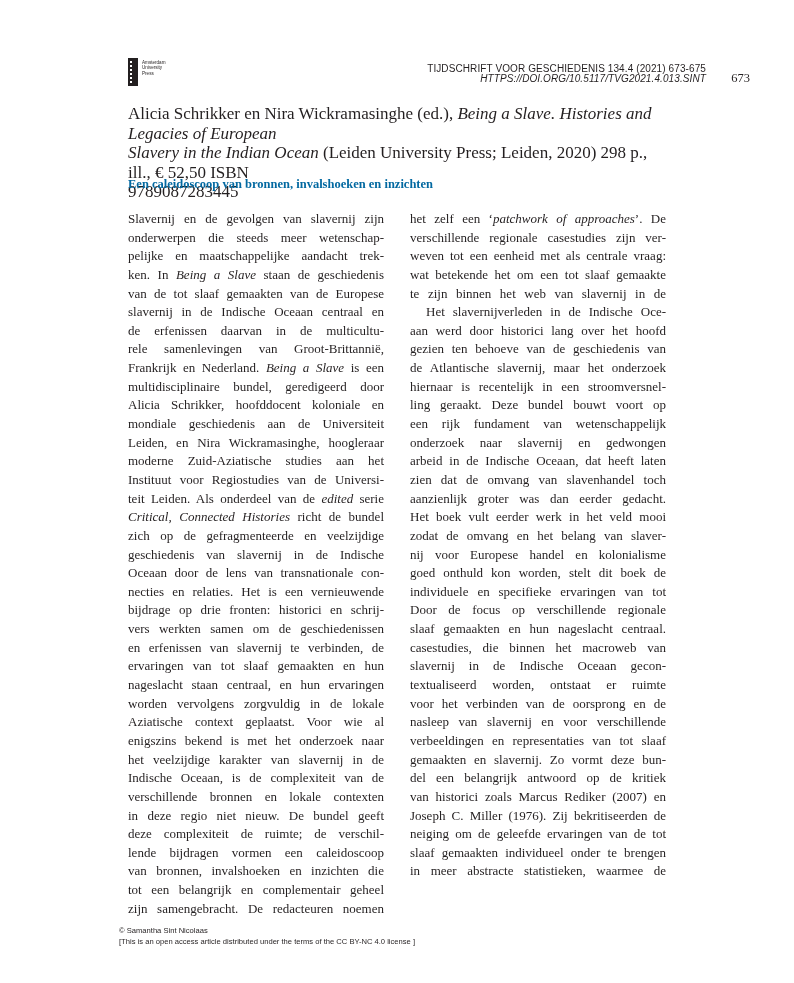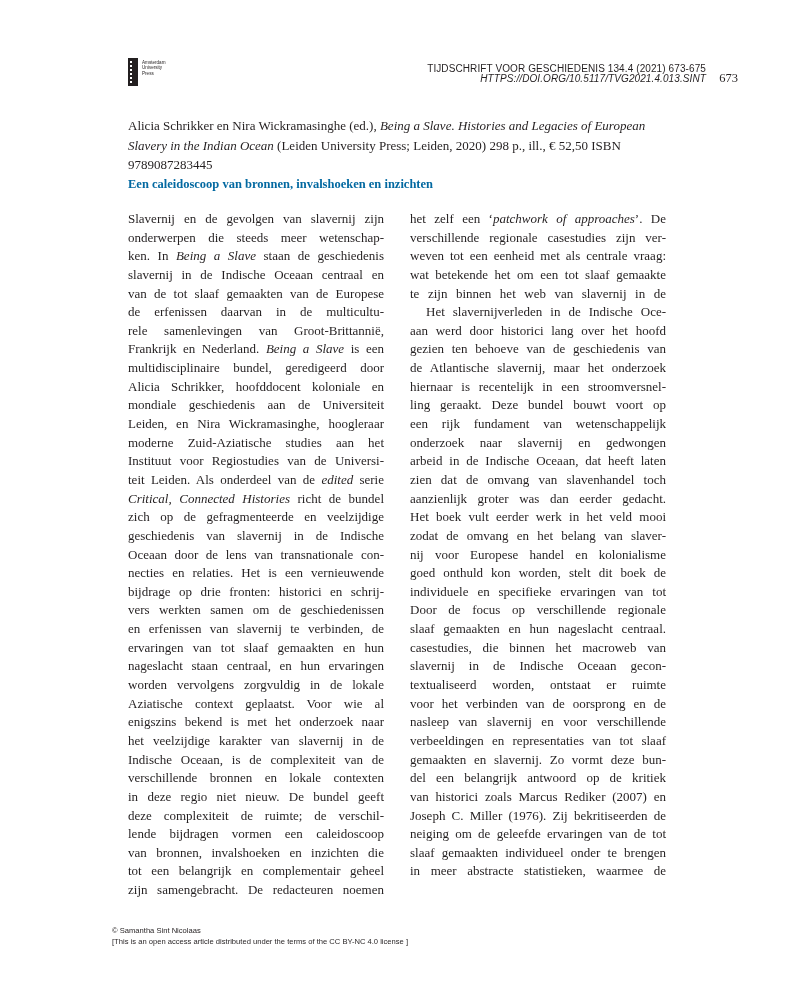--- a/index.html
+++ b/index.html
@@ -3,31 +3,31 @@
   <meta charset="utf-8">
   <style>
     html, body { margin: 0; padding: 0; background: #ffffff; }
     body { width: 794px; height: 983px; position: relative; overflow: hidden; color: #231f20; }
     .logo { position: absolute; left: 128px; top: 58px; display: flex; align-items: flex-start; }
     .logo-mark { width: 10px; height: 28px; background: #231f20; position: relative; }
     .logo-mark::before { content: ""; position: absolute; left: 2px; top: 3px; width: 2px; height: 2px; background: #fff; box-shadow: 0 4px 0 #fff, 0 8px 0 #fff, 0 12px 0 #fff, 0 16px 0 #fff, 0 20px 0 #fff; }
     .logo-text { margin-left: 4px; font-family: "Liberation Sans", sans-serif; font-size: 4.6px; line-height: 5.4px; color: #231f20; margin-top: 2px; }
     .journal { position: absolute; right: 88px; top: 64px; text-align: right; font-family: "Liberation Sans", sans-serif; font-size: 10px; line-height: 10px; color: #231f20; letter-spacing: 0.1px; }
     .journal .doi { font-style: italic; }
-    .page-num { position: absolute; right: 56px; top: 71px; font-family: "Liberation Serif", serif; font-size: 12.5px; color: #231f20; }
-    .citation { position: absolute; left: 128px; top: 104px; width: 540px; font-family: "Liberation Serif", serif; font-size: 13px; line-height: 19.6px; color: #231f20; margin-top: 12px; }
+    .page-num { position: absolute; right: 44px; top: 71px; font-family: "Liberation Serif", serif; font-size: 12.5px; color: #231f20; }
+    .citation { position: absolute; left: 128px; top: 104px; width: 540px; font-family: "Liberation Serif", serif; font-size: 17px; line-height: 19.6px; color: #231f20; }
     .citation i { font-style: italic; }
     .section-title { position: absolute; left: 128px; top: 177px; font-family: "Liberation Serif", serif; font-weight: bold; font-size: 12.5px; color: #0369a1; }
     .col { position: absolute; top: 210px; width: 256px; font-family: "Liberation Serif", serif; font-size: 13px; line-height: 18.65px; color: #231f20; text-align: justify; }
     .col.left { left: 128px; }
     .col.right { left: 410px; }
     .line { display: block; white-space: nowrap; text-align-last: justify; height: 18.65px; }
     .line.last { text-align-last: left; }
     .indent { padding-left: 16px; }
-    .footer { position: absolute; left: 112px; top: 925px; font-family: "Liberation Sans", sans-serif; font-size: 7.6px; line-height: 11px; color: #231f20; }
+    .footer { position: absolute; left: 119px; top: 925px; font-family: "Liberation Sans", sans-serif; font-size: 7.6px; line-height: 11px; color: #231f20; }
   </style>
 </head>
 <body>
 
 <div class="logo">
   <div class="logo-mark"></div>
   <div class="logo-text">
     <div>Amsterdam</div>
     <div>University</div>
     <div>Press</div>
@@ -45,23 +45,24 @@
   <span>Alicia Schrikker en Nira Wickramasinghe (ed.), </span><i>Being a Slave. Histories and Legacies of European</i><br>
   <i>Slavery in the Indian Ocean</i><span> (Leiden University Press; Leiden, 2020) 298 p., ill., € 52,50 ISBN</span><br>
   <span>9789087283445</span>
 </div>
 
 <div class="section-title">Een caleidoscoop van bronnen, invalshoeken en inzichten</div>
 
 <div class="col left" id="colL">
     <span class="line"><span>Slavernij en de gevolgen van slavernij zijn</span></span>
     <span class="line"><span>onderwerpen die steeds meer wetenschap-</span></span>
+    <span class="line"><span>pelijke en maatschappelijke aandacht trek-</span></span>
     <span class="line"><span>ken. In </span><i>Being a Slave</i><span> staan de geschiedenis</span></span>
+    <span class="line"><span>van de tot slaaf gemaakten van de Europese</span></span>
     <span class="line"><span>slavernij in de Indische Oceaan centraal en</span></span>
-    <span class="line"><span>van de tot slaaf gemaakten van de Europese</span></span>
     <span class="line"><span>de erfenissen daarvan in de multicultu-</span></span>
     <span class="line"><span>rele samenlevingen van Groot-Brittannië,</span></span>
     <span class="line"><span>Frankrijk en Nederland. </span><i>Being a Slave</i><span> is een</span></span>
     <span class="line"><span>multidisciplinaire bundel, geredigeerd door</span></span>
     <span class="line"><span>Alicia Schrikker, hoofddocent koloniale en</span></span>
     <span class="line"><span>mondiale geschiedenis aan de Universiteit</span></span>
     <span class="line"><span>Leiden, en Nira Wickramasinghe, hoogleraar</span></span>
     <span class="line"><span>moderne Zuid-Aziatische studies aan het</span></span>
     <span class="line"><span>Instituut voor Regiostudies van de Universi-</span></span>
     <span class="line"><span>teit Leiden. Als onderdeel van de </span><i>edited</i><span> serie</span></span>

